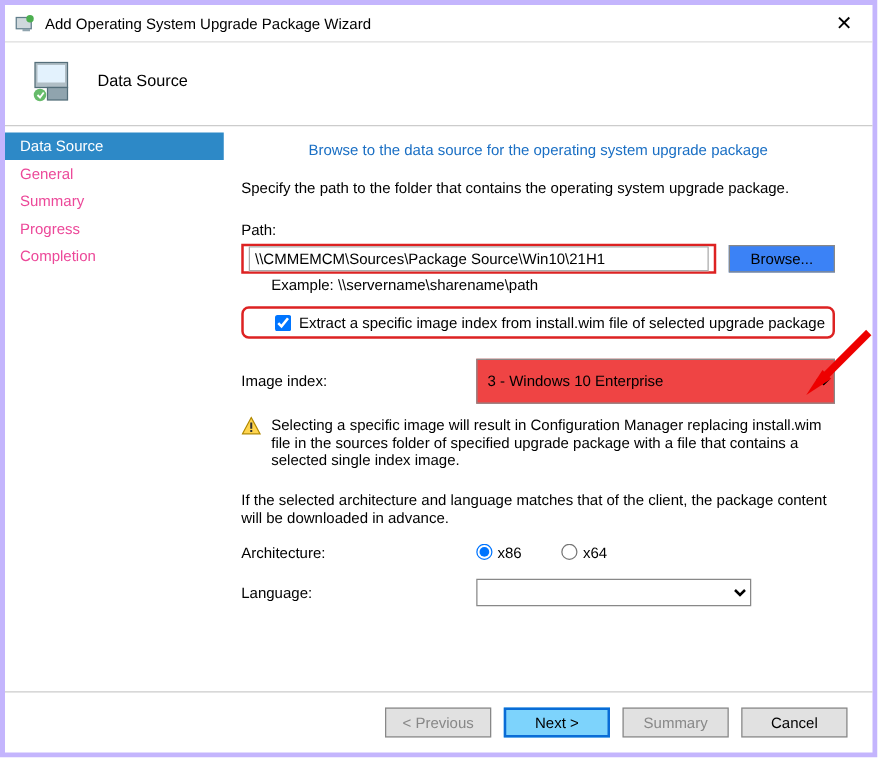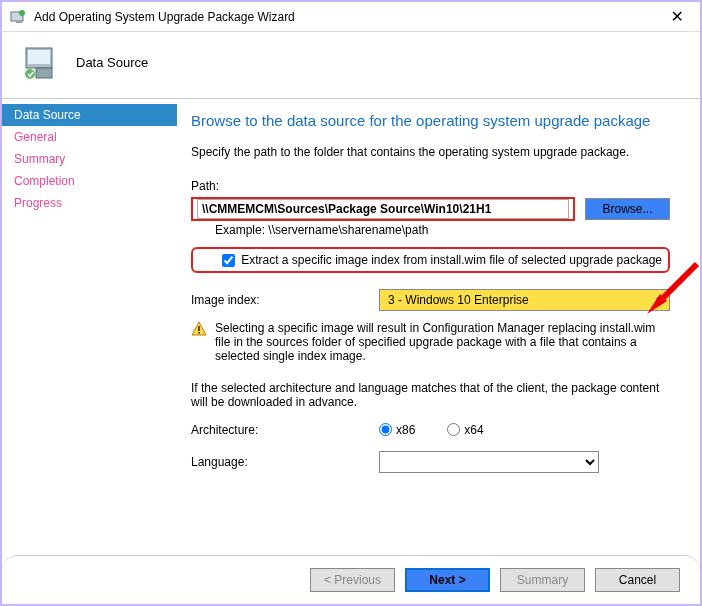--- a/index.html
+++ b/index.html
@@ -1,54 +1,54 @@
 <!DOCTYPE html>
 <html><head>
 <meta charset="utf-8">
 <style>
 * { box-sizing: border-box; margin: 0; padding: 0; }
 body { font-family: "Segoe UI", Tahoma, sans-serif; font-size: 12px; background: #fff; color: #000; }
-.window { width: 702px; height: 606px; border: 2px solid #c4b5fd; display: flex; flex-direction: column; }
+.window { width: 702px; height: 606px; border: 4px solid #c4b5fd; display: flex; flex-direction: column; }
 .titlebar { height: 30px; display: flex; align-items: center; padding: 0 8px; border-bottom: 1px solid #ddd; }
 .titlebar .icon { width: 16px; height: 16px; margin-right: 8px; }
 .titlebar .title { flex: 1; }
 .titlebar .close { font-size: 16px; font-family: sans-serif; padding: 2px 8px; cursor: pointer; }
 .header { display: flex; align-items: center; padding: 10px 20px 16px 20px; }
 .header .bigicon { width: 40px; height: 40px; margin-right: 14px; }
 .header .heading { font-size: 13px; }
 .content { flex: 1; display: flex; border-top: 1px solid #ccc; overflow: hidden; }
 .sidebar { width: 175px; padding-top: 5px; }
 .sidebar .step { padding: 4px 12px; color: #ec4899; cursor: pointer; }
 .sidebar .step.active { background: #2d89c7; color: #fff; }
 .main { flex: 1; padding: 12px 30px 10px 14px; position: relative; }
-.pagetitle { color: #1a6fc4; font-size: 15px; margin-bottom: 14px; line-height: 1.3; }
+.pagetitle { color: #1a6fc4; font-size: 12px; margin-bottom: 14px; line-height: 1.3; text-align: center; }
 .instr { margin-bottom: 20px; }
 .lbl { margin-bottom: 4px; }
 .pathrow { display: flex; gap: 10px; align-items: center; }
-.pathbox { flex: 1; border: 2px solid #d22; padding: 2px 4px; height: 24px; display: flex; align-items: center; font-weight: bold; }
+.pathbox { flex: 1; border: 2px solid #d22; padding: 2px 4px; height: 24px; display: flex; align-items: center; }
 .pathinput { width: 100%; border: 1px solid #aaa; padding: 2px 4px; font: inherit; height: 20px; }
 .browse { width: 85px; height: 22px; background: #3b82f6; border: 1px solid #888; cursor: pointer; font: inherit; }
 .example { margin: 2px 0 0 24px; }
 .extractbox { border: 2px solid #d22; border-radius: 6px; padding: 4px 6px; margin-top: 10px; display: flex; align-items: flex-start; gap: 6px; justify-content: flex-end; }
 .extractbox input[type=checkbox] { margin-top: 1px; }
 .idxrow { display: flex; align-items: center; margin-top: 16px; gap: 8px; }
 .idxrow label { width: 180px; }
-.idxrow select { flex: 1; border: 1px solid #888; padding: 1px 4px; height: 22px; font: inherit; background: #fde047; }
+.idxrow select { flex: 1; border: 1px solid #888; padding: 1px 4px; height: 36px; font: inherit; background: #ef4444; }
 .warnrow { display: flex; gap: 8px; margin-top: 10px; }
 .warnicon { flex: 0 0 16px; }
 .note { margin-top: 18px; }
 .archrow, .langrow { display: flex; align-items: center; margin-top: 14px; gap: 8px; }
 .archrow label, .langrow label { width: 180px; }
 .radgrp { display: flex; gap: 32px; align-items: center; }
 .radio { display: flex; align-items: center; gap: 4px; }
 .langrow select { width: 220px; border: 1px solid #888; padding: 1px 4px; height: 22px; font: inherit; background: #fff; }
-.footer { border-top: 1px solid #ccc; padding: 12px 20px; display: flex; justify-content: flex-end; gap: 10px; border-radius: 16px; }
+.footer { border-top: 1px solid #ccc; padding: 12px 20px; display: flex; justify-content: flex-end; gap: 10px; }
 .footer button { width: 85px; height: 24px; border: 1px solid #888; background: #e1e1e1; font: inherit; cursor: pointer; }
 .footer button:disabled { color: #888; cursor: default; }
-.footer button.primary { border: 2px solid #0a6cd6; background: #3b82f6; color: #000; font-weight: bold; }
+.footer button.primary { border: 2px solid #0a6cd6; background: #7dd3fc; color: #000; }
 .arrow { position: absolute; top: 160px; right: -2px; pointer-events: none; }
 svg { display: block; }
 </style>
 </head>
 <body>
 
 <div class="window">
   <div class="titlebar">
     <span class="icon">
       <svg width="16" height="16" viewBox="0 0 16 16">
@@ -72,22 +72,22 @@
         </svg>
     </span>
     <div class="heading">Data Source</div>
   </div>
 
   <div class="content">
     <div class="sidebar">
       <div class="step active">Data Source</div>
       <div class="step">General</div>
       <div class="step">Summary</div>
+      <div class="step">Progress</div>
       <div class="step">Completion</div>
-      <div class="step">Progress</div>
     </div>
 
     <div class="main">
       <div class="pagetitle">Browse to the data source for the operating system upgrade package</div>
       <div class="instr">Specify the path to the folder that contains the operating system upgrade package.</div>
 
       <div class="lbl">Path:</div>
       <div class="pathrow">
         <div class="pathbox">
           <input class="pathinput" type="text" value="\\CMMEMCM\Sources\Package Source\Win10\21H1" style="">

